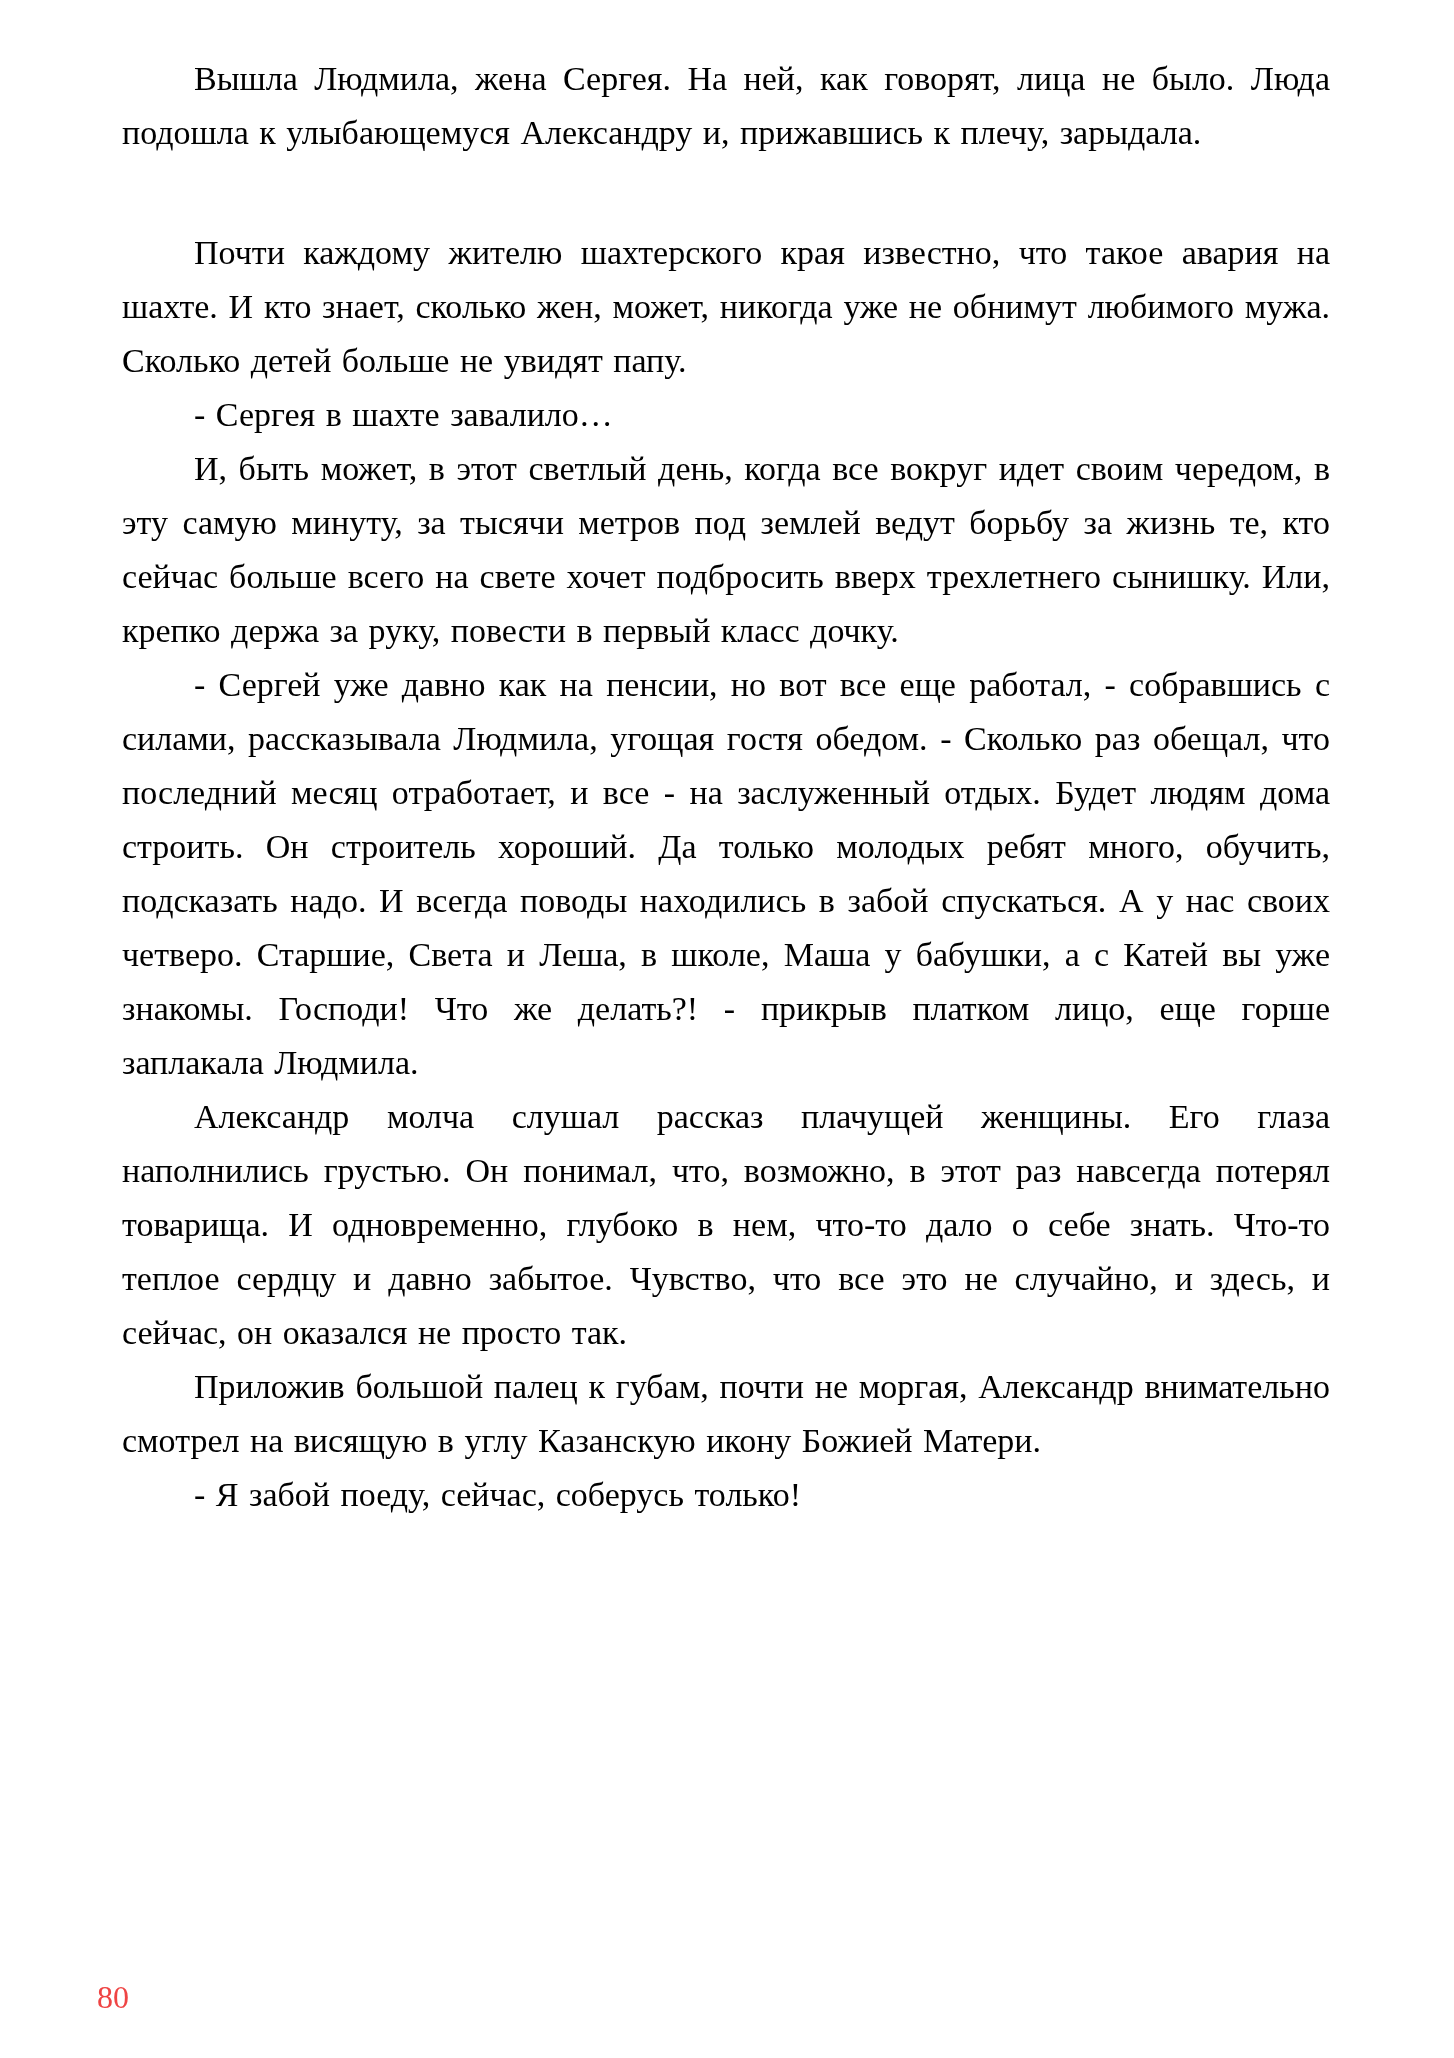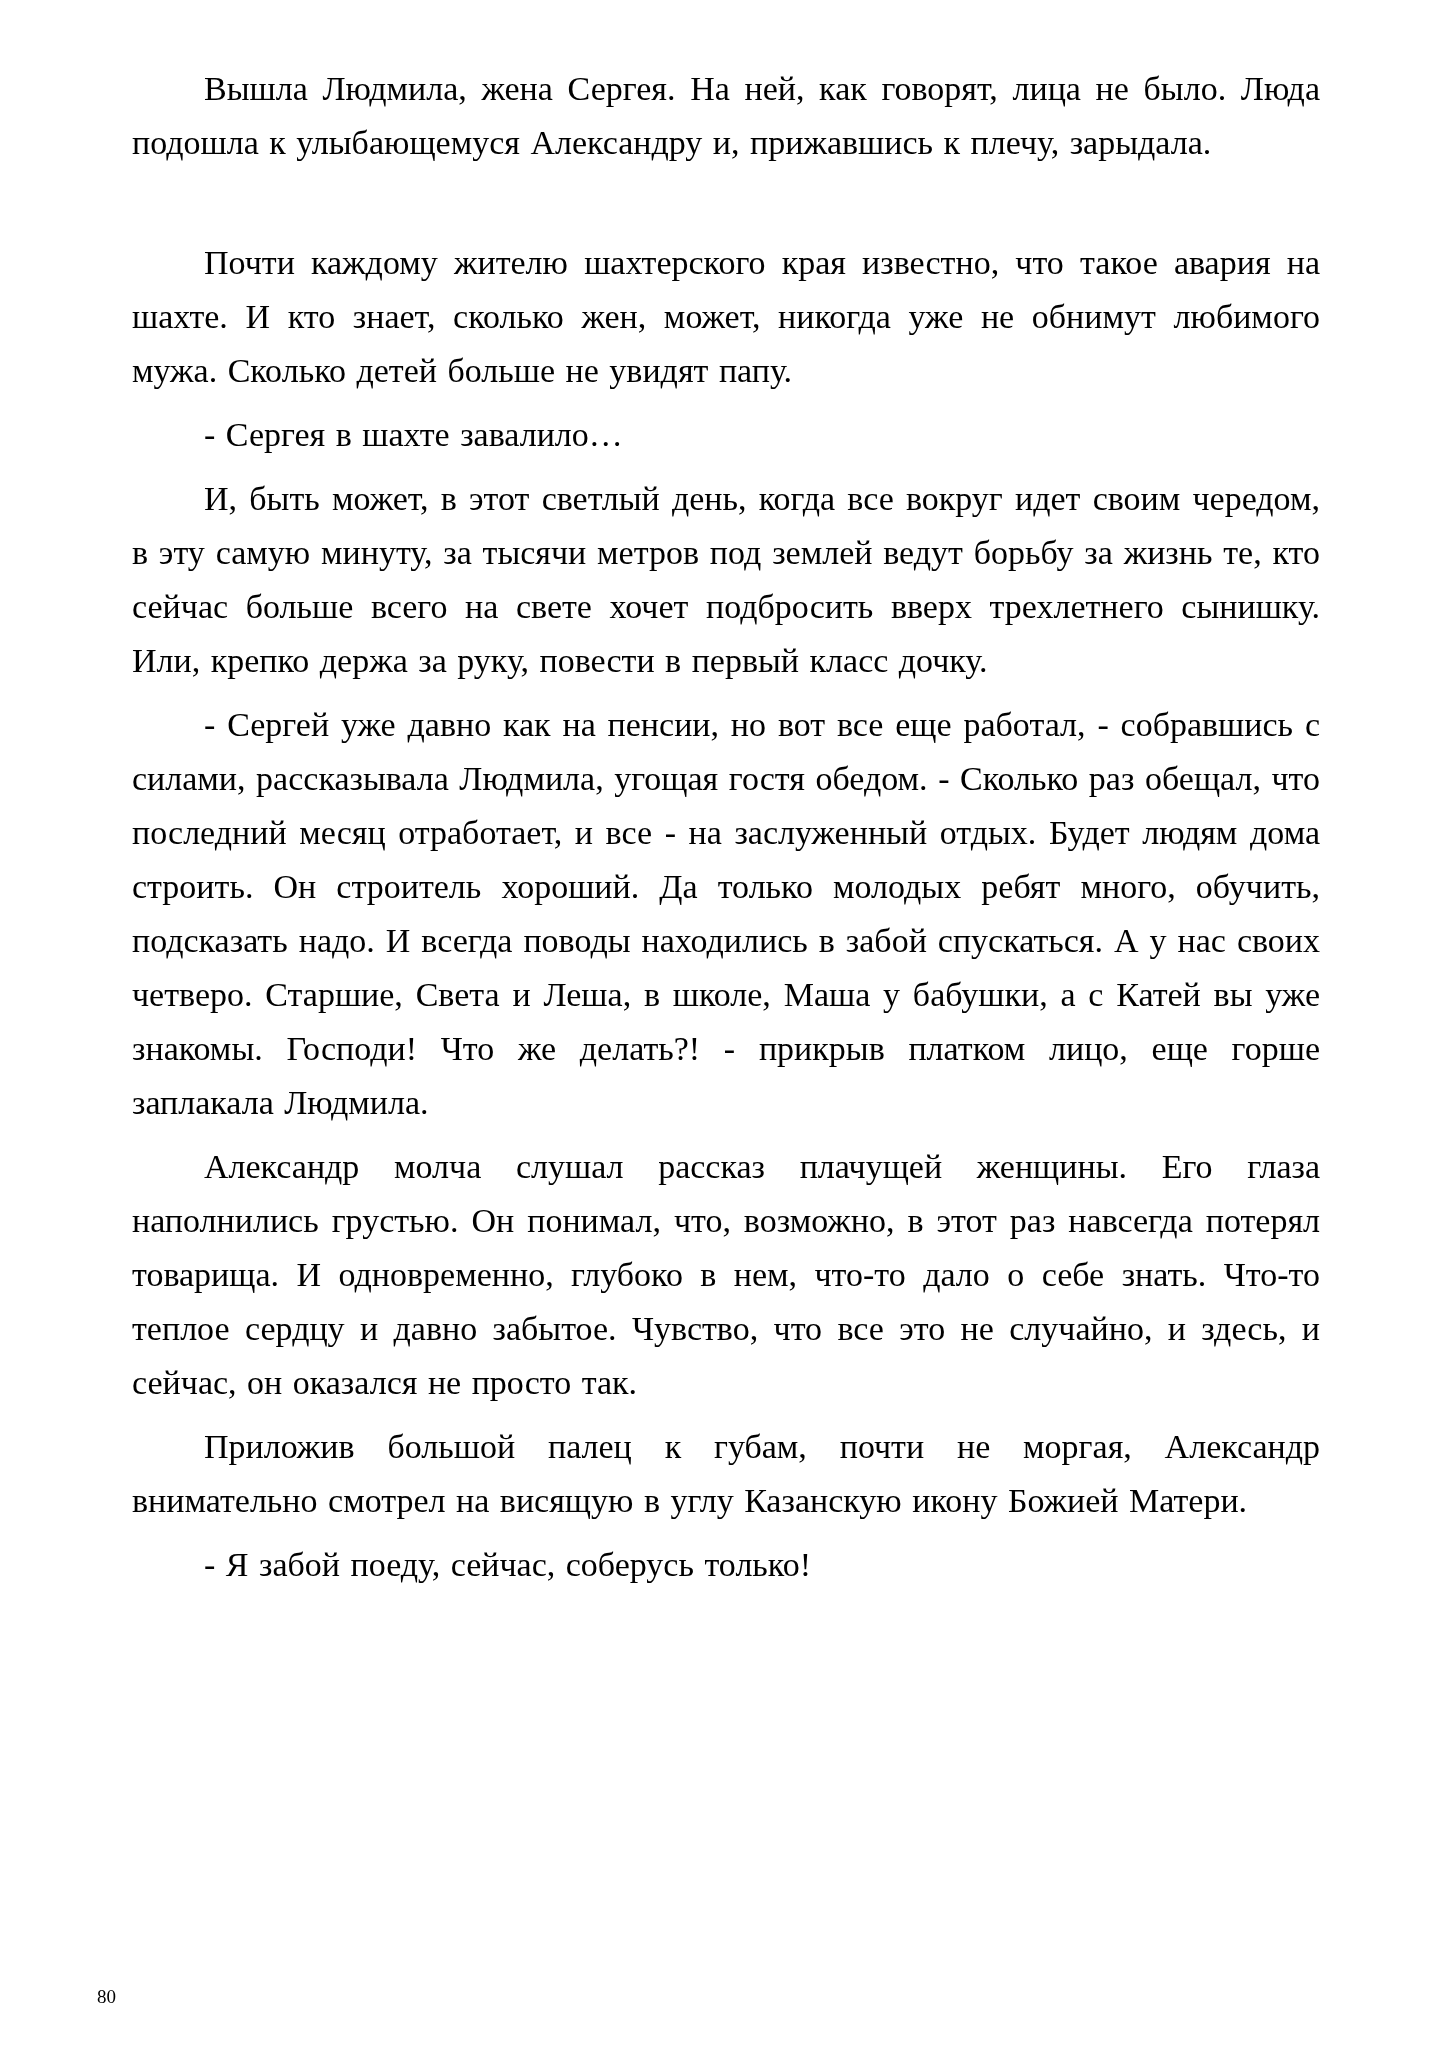--- a/index.html
+++ b/index.html
@@ -16,38 +16,38 @@
     font-family: "Liberation Serif", "DejaVu Serif", serif;
     color: #000000;
   }
   .text-block {
     position: absolute;
     top: 52px;
     left: 122px;
     width: 1208px;
   }
   .para {
-    margin: 10px;
+    margin: 0;
     padding: 0;
     font-size: 34px;
     line-height: 54px;
     text-align: justify;
     text-indent: 72px;
     word-spacing: 2px;
   }
   .section-gap {
     margin-top: 66px;
   }
   .page-number {
     position: absolute;
     left: 97px;
     top: 1982px;
-    font-size: 19px;
+    font-size: 32px;
     line-height: 30px;
-    color: #000000;
+    color: #ef4444;
   }
 </style>
 </head>
 <body>
 
 <div class="page">
   <div class="text-block">
     <p class="para">Вышла Людмила, жена Сергея. На ней, как говорят, лица не было. Люда подошла к улыбающемуся Александру и, прижавшись к плечу, зарыдала.</p>
     <p class="para section-gap">Почти каждому жителю шахтерского края известно, что такое авария на шахте. И кто знает, сколько жен, может, никогда уже не обнимут любимого мужа. Сколько детей больше не увидят папу.</p>
     <p class="para">- Сергея в шахте завалило…</p>

